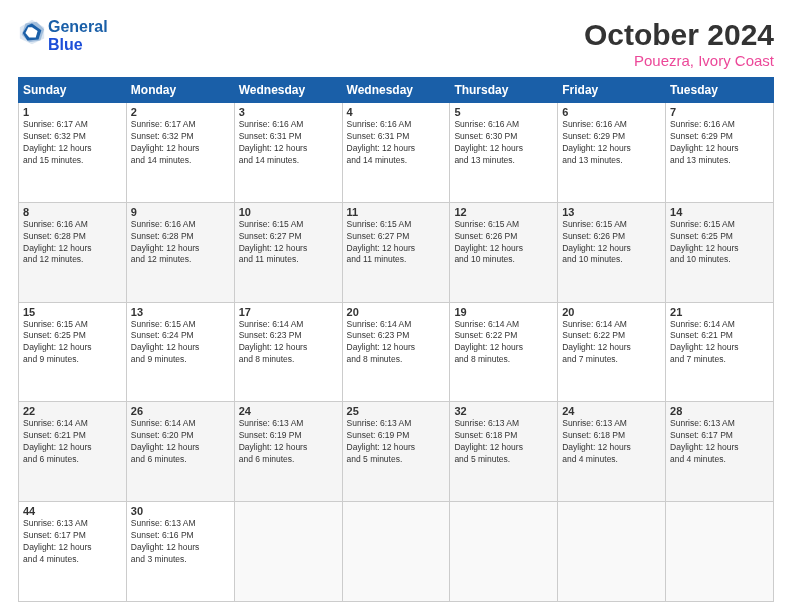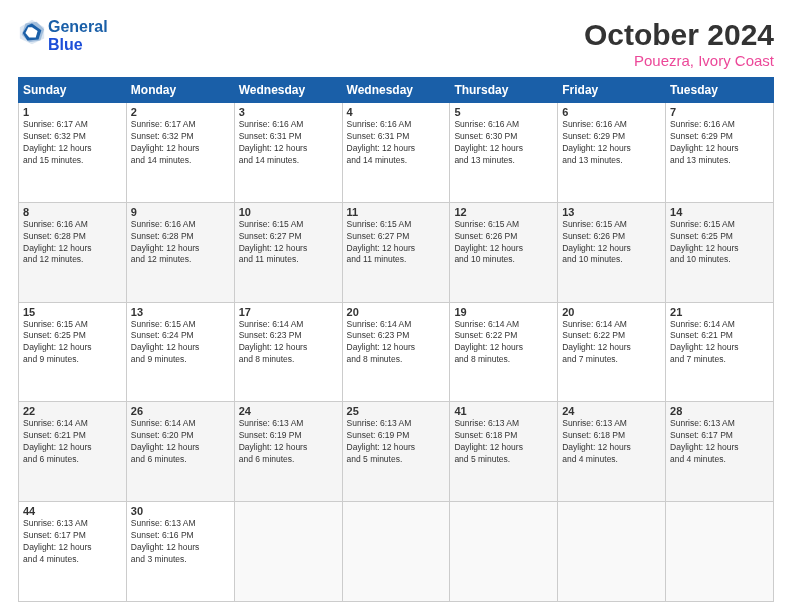--- a/index.html
+++ b/index.html
@@ -224,21 +224,21 @@
           </td>
           <td>
             <span class="day-num">24</span>
             <div class="cell-text">Sunrise: 6:13 AM<br>Sunset: 6:19 PM<br>Daylight: 12 hours<br>and 6 minutes.</div>
           </td>
           <td>
             <span class="day-num">25</span>
             <div class="cell-text">Sunrise: 6:13 AM<br>Sunset: 6:19 PM<br>Daylight: 12 hours<br>and 5 minutes.</div>
           </td>
           <td>
-            <span class="day-num">41</span>
+            <span class="day-num">32</span>
             <div class="cell-text">Sunrise: 6:13 AM<br>Sunset: 6:18 PM<br>Daylight: 12 hours<br>and 5 minutes.</div>
           </td>
           <td>
             <span class="day-num">24</span>
             <div class="cell-text">Sunrise: 6:13 AM<br>Sunset: 6:18 PM<br>Daylight: 12 hours<br>and 4 minutes.</div>
           </td>
           <td>
             <span class="day-num">28</span>
             <div class="cell-text">Sunrise: 6:13 AM<br>Sunset: 6:17 PM<br>Daylight: 12 hours<br>and 4 minutes.</div>
           </td>

